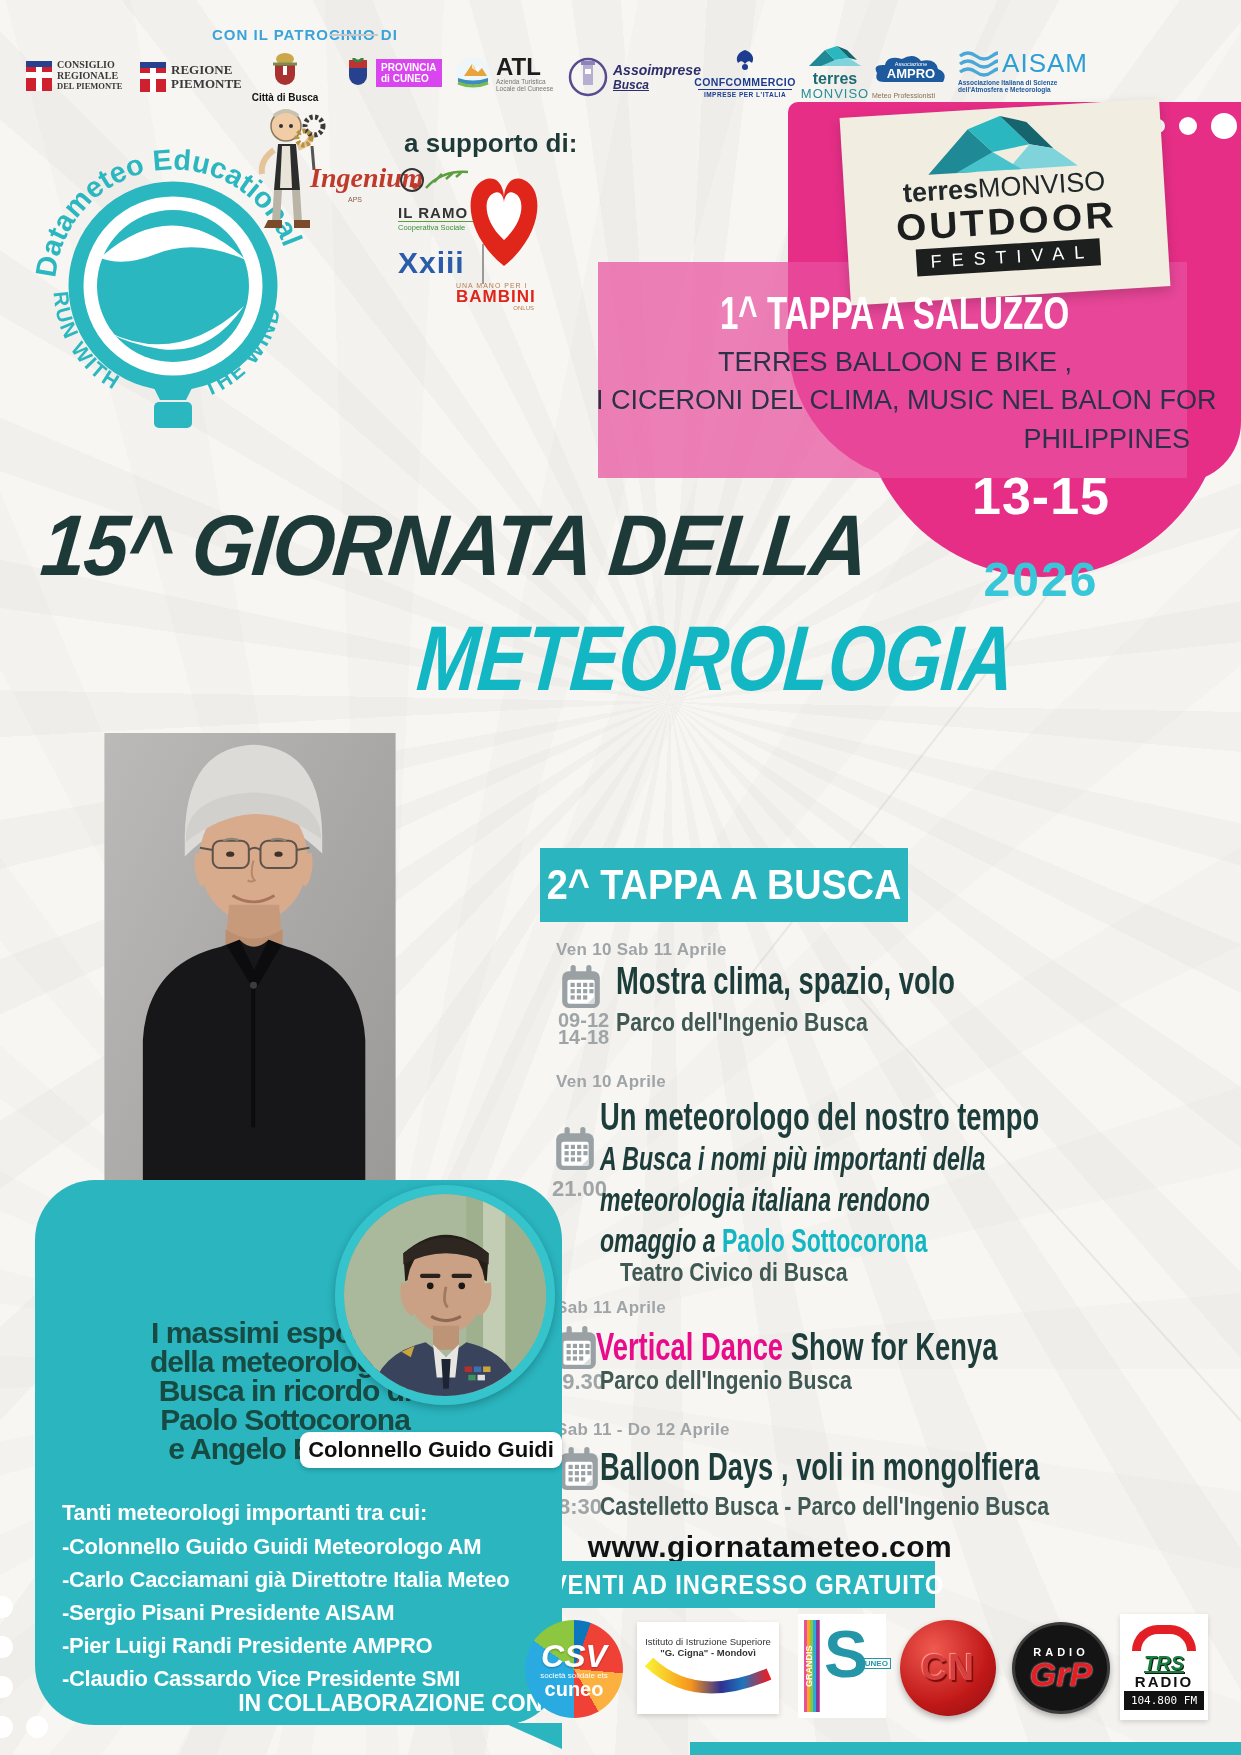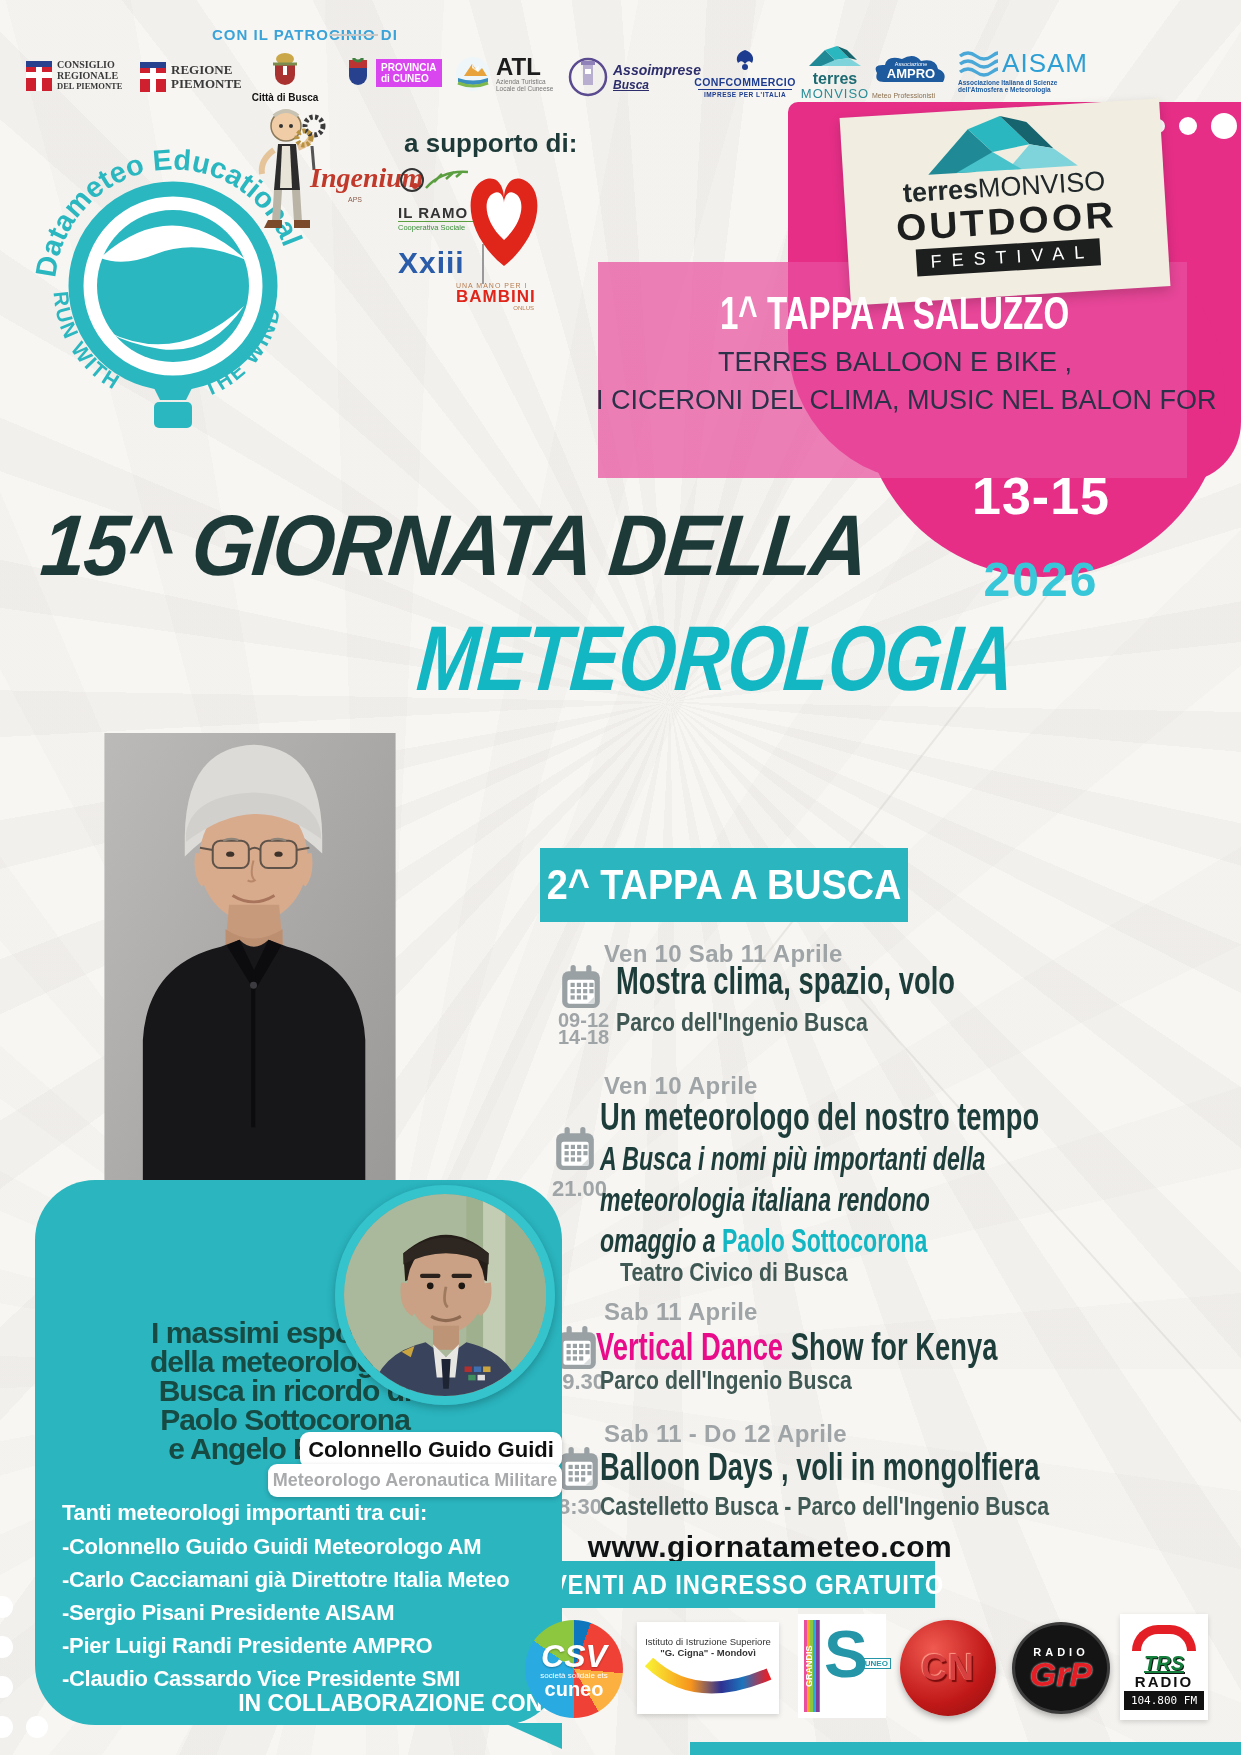--- a/index.html
+++ b/index.html
@@ -35,21 +35,21 @@
   .title1{color:#1e3a38;font-weight:700;font-style:italic;font-size:86px;white-space:nowrap;
     transform:scaleX(0.93) skewX(-6deg);transform-origin:0 50%;letter-spacing:-2px;}
   .title2{color:#13b6c3;font-weight:700;font-style:italic;font-size:92px;white-space:nowrap;
     transform:scaleX(0.8) skewX(-6deg);transform-origin:0 50%;letter-spacing:-1px;}
   
   .photo{border-radius:30px 70px 0 0;overflow:hidden;}
   
   .tealbanner{background:#2ab5bf;display:flex;align-items:center;justify-content:center;}
   .busca-banner-text{color:#fff;font-weight:700;font-size:42px;white-space:nowrap;transform:scaleX(0.9);}
   .free-banner-text{color:#fff;font-weight:700;font-size:28px;white-space:nowrap;transform:scaleX(0.85);letter-spacing:1px;}
-  .edate{color:#9fa4a7;font-weight:700;font-size:24px;white-space:nowrap;letter-spacing:0.3px;margin-left:48px;}
+  .edate{color:#9fa4a7;font-weight:700;font-size:17px;white-space:nowrap;letter-spacing:0.3px;}
   .etime{color:#9fa4a7;font-weight:700;font-size:20px;white-space:nowrap;}
   .etitle{color:#1d3d3a;font-weight:700;font-size:38px;white-space:nowrap;display:inline-block;
     transform:scaleX(0.72);transform-origin:0 50%;letter-spacing:0;}
   .edesc{color:#1d3d3a;font-weight:700;font-style:italic;font-size:33px;white-space:nowrap;display:inline-block;
     transform:scaleX(0.7);transform-origin:0 50%;}
   .eloc{color:#415954;font-weight:700;font-size:25px;white-space:nowrap;display:inline-block;
     transform:scaleX(0.85);transform-origin:0 50%;}
   .hot{color:#13b6c3;font-style:normal;}
   .vpink{color:#e80c8b;}
   .website{color:#101314;font-weight:700;font-size:30px;text-align:center;letter-spacing:0.5px;}
@@ -286,20 +286,21 @@
       <polygon points="40,60 80,40 110,60" fill="#48c3cc"></polygon>
     </svg>
     <div class="t1"><span style="font-weight:800;">terres</span><span style="font-weight:300;">MONVISO</span></div>
     <div class="outd">OUTDOOR</div>
     <div class="fest">FESTIVAL</div>
   </div>
 
   <div class="abs saltitle" style="left:605px;top:286px;width:580px;"><span style="display:inline-block;transform:scaleX(0.72);">1^ TAPPA A SALUZZO</span></div>
   <div class="abs salsub" style="left:605px;top:347px;width:580px;">TERRES BALLOON E BIKE ,</div>
   <div class="abs salsub" style="left:596px;top:385px;width:600px;">I CICERONI DEL CLIMA, MUSIC NEL BALON FOR</div>
+  <div class="abs salsub" style="left:790px;top:424px;width:400px;text-align:right;">PHILIPPINES</div>
 
   <div class="abs dnum" style="left:900px;top:466px;width:282px;">13-15</div>
   <div class="abs dyear" style="left:900px;top:552px;width:282px;">2026</div>
 
   <div class="abs title1" style="left:42px;top:496px;">15^ GIORNATA DELLA</div>
   <div class="abs title2" style="left:418px;top:606px;">METEOROLOGIA</div>
 
   <div class="abs photo" style="left:0;top:733px;width:500px;height:1022px;">
     <svg width="500" height="1022" viewBox="0 733 500 1755">
       <defs>
@@ -481,23 +482,20 @@
         <rect x="150" y="186" width="8" height="6" fill="#caa53f"></rect>
       <rect x="134" y="195" width="8" height="6" fill="#3f8f5f"></rect>
         <rect x="144" y="195" width="8" height="6" fill="#e0e0e0"></rect>
       <path d="M62,170 L76,164 L72,176 Z" fill="#caa53f"></path>
     </svg>
   </div>
 
   <div class="abs whitebox" style="left:300px;top:1432px;width:262px;height:36px;">
     <span class="cname">Colonnello Guido Guidi</span>
   </div>
-  <div class="abs whitebox" style="left:268px;top:1464px;width:294px;height:33px;">
-    <span class="crole">Meteorologo Aeronautica Militare</span>
-  </div>
 
   <div class="abs mlist" style="left:62px;top:1500px;">Tanti meteorologi importanti tra cui:</div>
   <div class="abs mlist" style="left:62px;top:1534px;">-Colonnello  Guido Guidi Meteorologo AM</div>
   <div class="abs mlist" style="left:62px;top:1567px;">-Carlo Cacciamani già Direttotre Italia Meteo</div>
   <div class="abs mlist" style="left:62px;top:1600px;">-Sergio Pisani Presidente AISAM</div>
   <div class="abs mlist" style="left:62px;top:1633px;">-Pier Luigi Randi Presidente AMPRO</div>
   <div class="abs mlist" style="left:62px;top:1666px;">-Claudio Cassardo Vice Presidente SMI</div>
 
   <div class="abs collab" style="left:230px;top:1690px;width:320px;">IN COLLABORAZIONE CON:</div>
 

